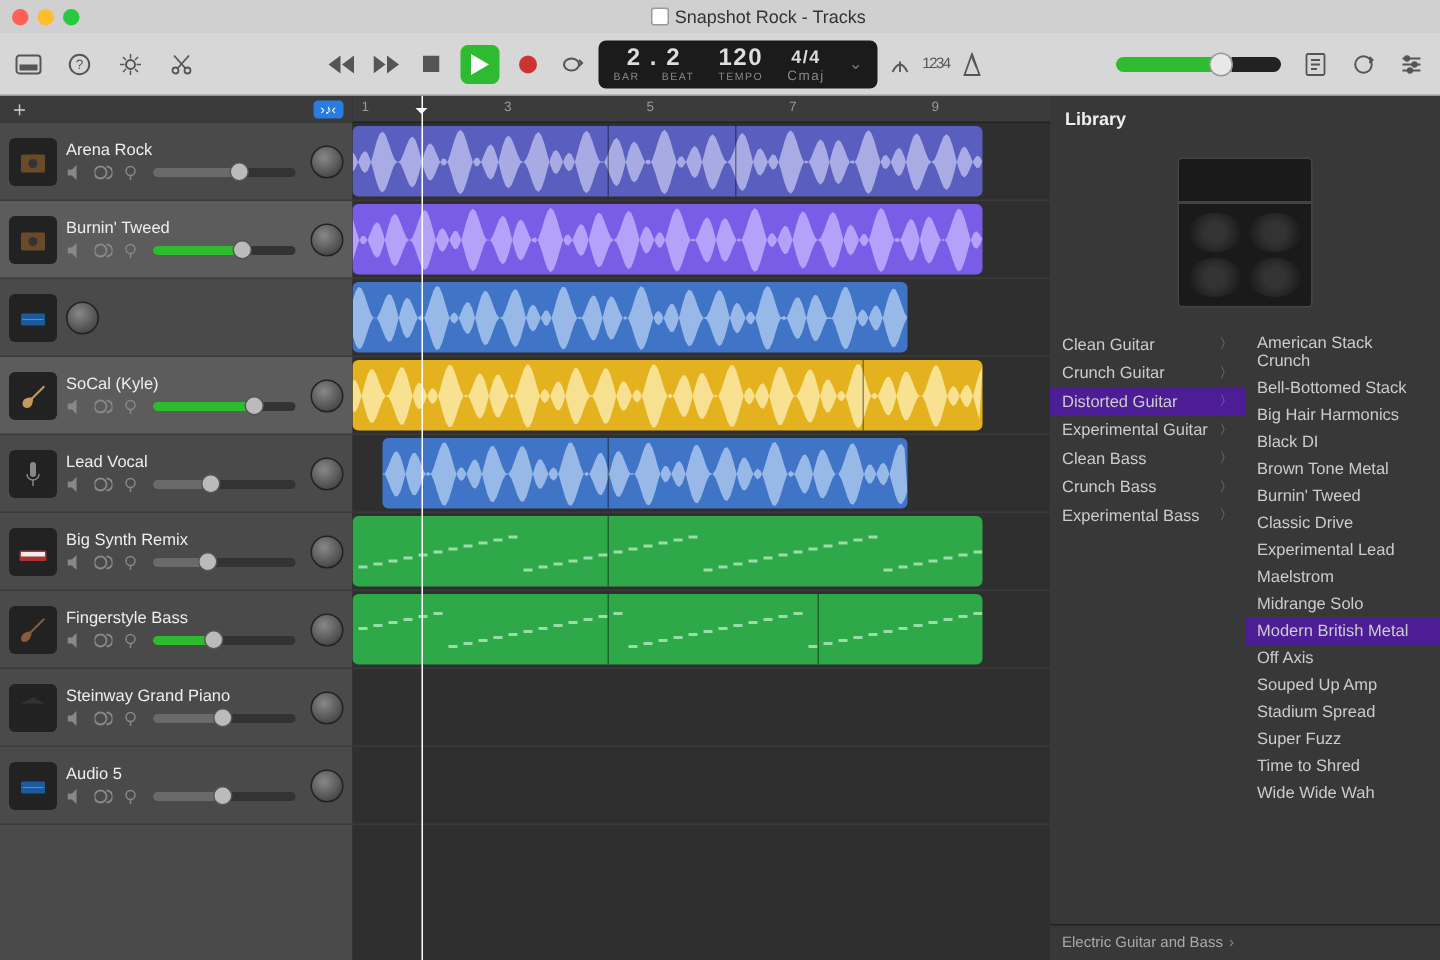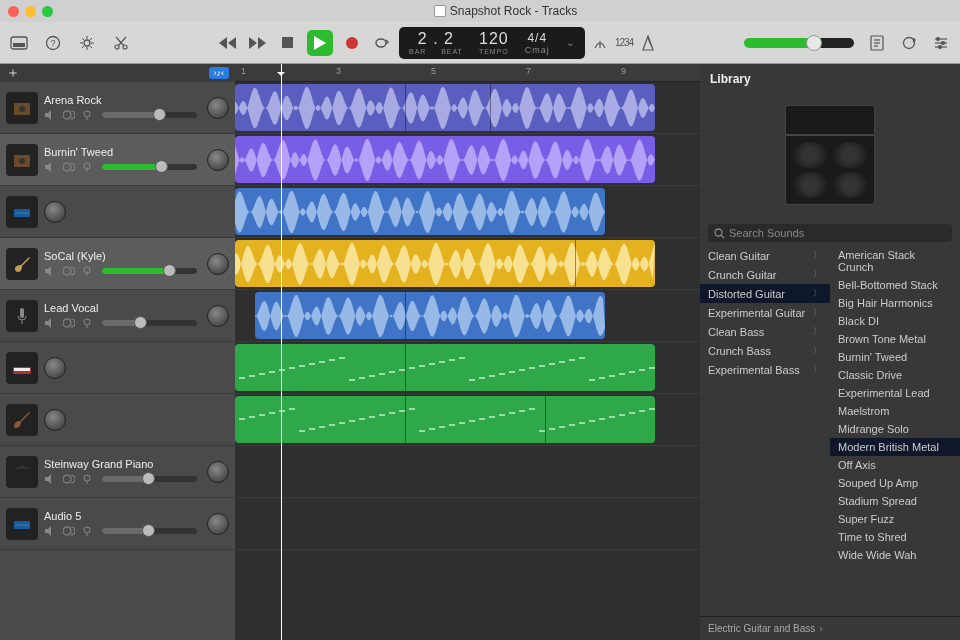--- a/index.html
+++ b/index.html
@@ -15,21 +15,21 @@
   .tool-left { display:flex; gap:16px; align-items:center; }
   .tool-center { flex:1; display:flex; justify-content:center; align-items:center; gap:6px; }
   .tool-right { display:flex; gap:14px; align-items:center; }
   .ico { width:18px; height:18px; display:inline-flex; align-items:center; justify-content:center; color:#555; font-size:14px; }
   .transport { display:flex; align-items:center; gap:8px; }
   .t-btn { width:22px; height:22px; display:flex; align-items:center; justify-content:center; color:#555; }
   .play { width:26px; height:26px; background:#2fbb2f; border-radius:5px; display:flex; align-items:center; justify-content:center; color:#fff; }
   .rec { width:12px;height:12px;border-radius:50%;background:#c33; }
   .lcd { background:#1b1b1b; color:#ddd; border-radius:5px; padding:2px 10px; display:flex; gap:16px; align-items:center; height:32px; }
   .lcd-col { display:flex; flex-direction:column; align-items:center; }
-  .lcd-col .big { font-size:16px; font-weight:400; letter-spacing:1px; }
+  .lcd-col .big { font-size:16px; font-weight:700; letter-spacing:1px; }
   .lcd-col .sm { font-size:7px; color:#888; letter-spacing:1px; }
   .master-vol { width:110px; height:10px; background:linear-gradient(90deg,#2fbb2f 0%,#2fbb2f 70%,#222 70%); border-radius:5px; position:relative; }
   .master-vol::after{content:"";position:absolute;right:32px;top:-3px;width:14px;height:14px;background:#e8e8e8;border-radius:50%;border:1px solid #999;}
   
   .main { display:flex; height:576px; }
   .tracks-pane { width:235px; background:#4a4a4a; display:flex; flex-direction:column; }
   .track-header-bar { height:18px; background:#3b3b3b; display:flex; align-items:center; justify-content:space-between; padding:0 6px; }
   .add-btn { color:#ccc; font-size:14px; }
   .region-btn { background:#2a7de0; color:#fff; font-size:9px; padding:1px 5px; border-radius:3px; }
   .track { height:52px; border-bottom:1px solid #3a3a3a; display:flex; padding:4px 6px; gap:6px; align-items:center; }
@@ -58,21 +58,21 @@
   .lib-head { padding:8px 10px 4px; font-size:12px; font-weight:600; color:#eee; }
   .lib-img { height:130px; display:flex; align-items:center; justify-content:center; }
   .amp { width:90px; }
   .amp-head { height:30px; background:#1a1a1a; border-radius:3px 3px 0 0; border:1px solid #444; }
   .amp-cab { height:70px; background:#1a1a1a; border-radius:0 0 3px 3px; border:1px solid #444; display:grid; grid-template:1fr 1fr/1fr 1fr; gap:4px; padding:6px; }
   .spk { background:radial-gradient(circle,#333 30%,#111); border-radius:50%; }
   .lib-search { margin:4px 8px; background:#2a2a2a; border-radius:4px; padding:3px 6px; color:#888; font-size:11px; display:flex; gap:4px; align-items:center; }
   .lib-cols { flex:1; display:flex; overflow:auto; }
   .lib-col { flex:1; font-size:11px; }
   .lib-item { padding:3px 8px; display:flex; justify-content:space-between; align-items:center; color:#ccc; cursor:default; }
-  .lib-item.sel { background:#0f172a; }
+  .lib-item.sel { background:#4c1d95; }
   .lib-item .chev { color:#888; font-size:9px; }
   .lib-foot { border-top:1px solid #222; padding:6px 8px; display:flex; flex-direction:column; gap:6px; }
   .lib-path { font-size:10px; color:#aaa; display:flex; align-items:center; gap:4px;}
   .lib-btns { display:flex; justify-content:flex-end; gap:6px; }
   .lbtn { background:#4f4f4f; color:#ddd; font-size:11px; padding:3px 12px; border-radius:4px; }
   .lbtn.dim { color:#777; }
   svg { display:block; }
 </style>
 </head>
 <body>
@@ -371,27 +371,77 @@
     </div>
     <div class="pan"></div>
         </div>
         <div class="track">
     <div class="tr-ico">
       <svg width="22" height="22" viewBox="0 0 22 22">
               <rect x="2" y="10" width="18" height="7" rx="1" fill="#a33"></rect>
               <rect x="3" y="11" width="16" height="3" fill="#eee"></rect>
             </svg>
     </div>
+    <div class="tr-body">
+      <div class="tr-name">Big Synth Remix</div>
+      <div class="tr-ctrls">
+        <span class="tc-ico">
+                <svg width="12" height="10" viewBox="0 0 12 10" fill="#888">
+                  <polygon points="0,3 3,3 6,0 6,10 3,7 0,7"></polygon>
+                </svg>
+              </span>
+        <span class="tc-ico">
+                <svg width="12" height="12" viewBox="0 0 12 12" fill="none" stroke="#888" stroke-width="1.2">
+                  <path d="M4 2a4 4 0 000 8 4 4 0 000-8M8 2a4 4 0 010 8"></path>
+                </svg>
+              </span>
+        <span class="tc-ico">
+                <svg width="12" height="12" viewBox="0 0 12 12" fill="none" stroke="#888">
+                  <circle cx="6" cy="5" r="3"></circle>
+                  <path d="M6 8v3"></path>
+                </svg>
+              </span>
+        <div class="vol">
+          <div class="fill" style="width:38%;background:#6a6a6a"></div>
+          <div class="thumb" style="left:calc(38% - 6px)"></div>
+        </div>
+      </div>
+    </div>
     <div class="pan"></div>
         </div>
         <div class="track">
     <div class="tr-ico">
       <svg width="22" height="22" viewBox="0 0 22 22">
               <path d="M3 17c0-3 3-5 6-5l9-9 1 1-9 9c0 3-2 6-5 6-2 0-2-2-2-2z" fill="#8a5a3a"></path>
             </svg>
+    </div>
+    <div class="tr-body">
+      <div class="tr-name">Fingerstyle Bass</div>
+      <div class="tr-ctrls">
+        <span class="tc-ico">
+                <svg width="12" height="10" viewBox="0 0 12 10" fill="#888">
+                  <polygon points="0,3 3,3 6,0 6,10 3,7 0,7"></polygon>
+                </svg>
+              </span>
+        <span class="tc-ico">
+                <svg width="12" height="12" viewBox="0 0 12 12" fill="none" stroke="#888" stroke-width="1.2">
+                  <path d="M4 2a4 4 0 000 8 4 4 0 000-8M8 2a4 4 0 010 8"></path>
+                </svg>
+              </span>
+        <span class="tc-ico">
+                <svg width="12" height="12" viewBox="0 0 12 12" fill="none" stroke="#888">
+                  <circle cx="6" cy="5" r="3"></circle>
+                  <path d="M6 8v3"></path>
+                </svg>
+              </span>
+        <div class="vol">
+          <div class="fill" style="width:42%;background:#2fbb2f"></div>
+          <div class="thumb" style="left:calc(42% - 6px)"></div>
+        </div>
+      </div>
     </div>
     <div class="pan"></div>
         </div>
         <div class="track">
     <div class="tr-ico">
       <svg width="22" height="22" viewBox="0 0 22 22">
               <path d="M3 8h16v9h-16z" fill="#222"></path>
               <path d="M3 8l8-4 8 4" fill="#333"></path>
             </svg>
     </div>
@@ -618,27 +668,20 @@
       <div class="amp">
           <div class="amp-head"></div>
           <div class="amp-cab">
             <div class="spk"></div>
             <div class="spk"></div>
             <div class="spk"></div>
             <div class="spk"></div>
           </div>
         </div>
     </div>
-    <div class="lib-search">
-      <svg width="11" height="11" viewBox="0 0 11 11" fill="none" stroke="#888" stroke-width="1.3">
-          <circle cx="4.5" cy="4.5" r="3.5"></circle>
-          <line x1="7" y1="7" x2="10" y2="10"></line>
-        </svg>
-      <span>Search Sounds</span>
-    </div>
     <div class="lib-cols">
       <div class="lib-col" id="libcol1">
           <div class="lib-item">
             <span>Clean Guitar</span>
             <span class="chev">〉</span>
           </div>
           <div class="lib-item">
             <span>Crunch Guitar</span>
             <span class="chev">〉</span>
           </div>

